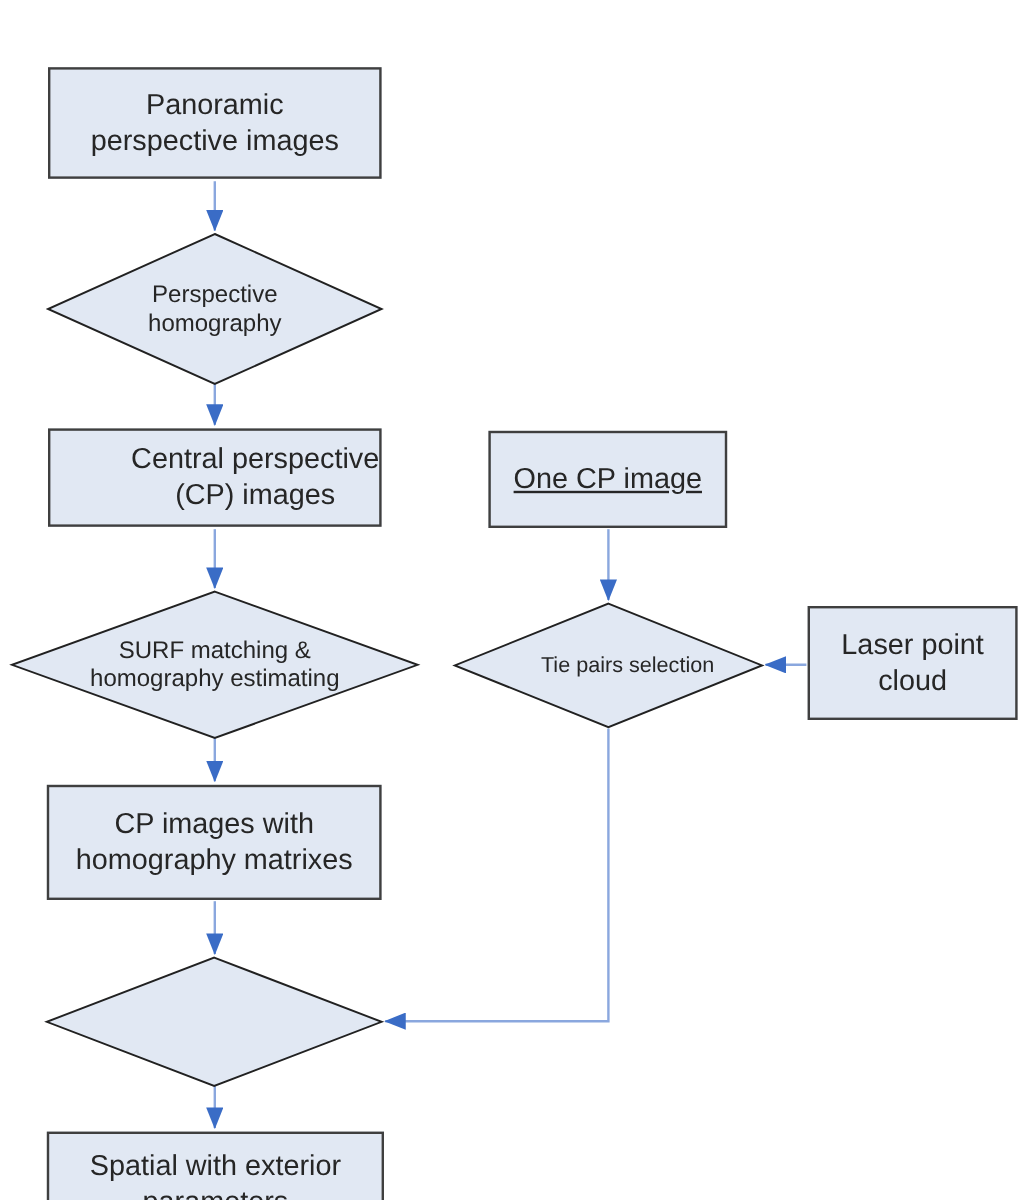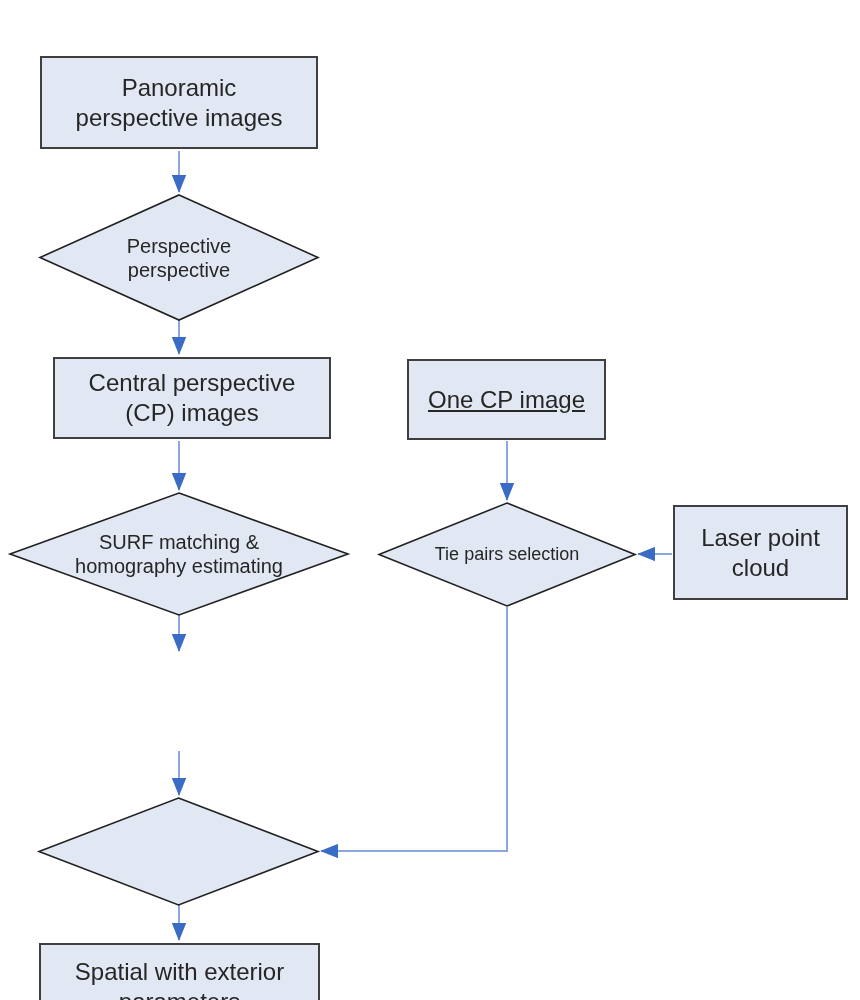--- a/index.html
+++ b/index.html
@@ -100,48 +100,52 @@
     <polygon class="diamond-shape" points="179,450 348,511 179,572 10,511"></polygon>
     <polygon class="diamond-shape" points="507,460 635,511.5 507,563 379,511.5"></polygon>
     <polygon class="diamond-shape" points="178.5,755 318,808.5 178.5,862 39,808.5"></polygon>
   </svg>
 
   <div class="node-box" style="left:40px; top:13px; width:278px; height:93px;">
     <span>Panoramic
 perspective images</span>
   </div>
 
-  <div class="node-box" style="left:53px; top:314px; width:278px; height:82px;">
+  <div class="node-box" style="left:40px; top:314px; width:278px; height:82px;justify-content:flex-end;">
     <span>Central perspective
 (CP) images</span>
   </div>
 
+  <div class="node-box" style="left:39px; top:611px; width:279px; height:96px;">
+    <span>CP images with
+homography matrixes</span>
+  </div>
 
   <div class="node-box" style="left:39px; top:900px; width:281px; height:88px;">
     <span>Spatial with exterior
 parameters</span>
   </div>
 
   <div class="node-box" style="left:407px; top:316px; width:199px; height:81px;text-decoration:underline;">
     <span>One CP image</span>
   </div>
 
   <div class="node-box" style="left:673px; top:462px; width:175px; height:95px;">
     <span>Laser point
 cloud</span>
   </div>
 
   <div class="diamond-label" style="left:40px; top:152px; width:278px; height:125px;">
     <span>Perspective
-perspective</span>
+homography</span>
   </div>
 
   <div class="diamond-label" style="left:10px; top:450px; width:338px; height:122px;">
     <span>SURF matching &amp;
 homography estimating</span>
   </div>
 
-  <div class="diamond-label small" style="left:379px; top:460px; width:256px; height:103px;align-items:center;">
+  <div class="diamond-label small" style="left:395px; top:460px; width:256px; height:103px;align-items:center;">
     <span>Tie pairs selection</span>
   </div>
 
 
 </div>
 
 </body></html>

